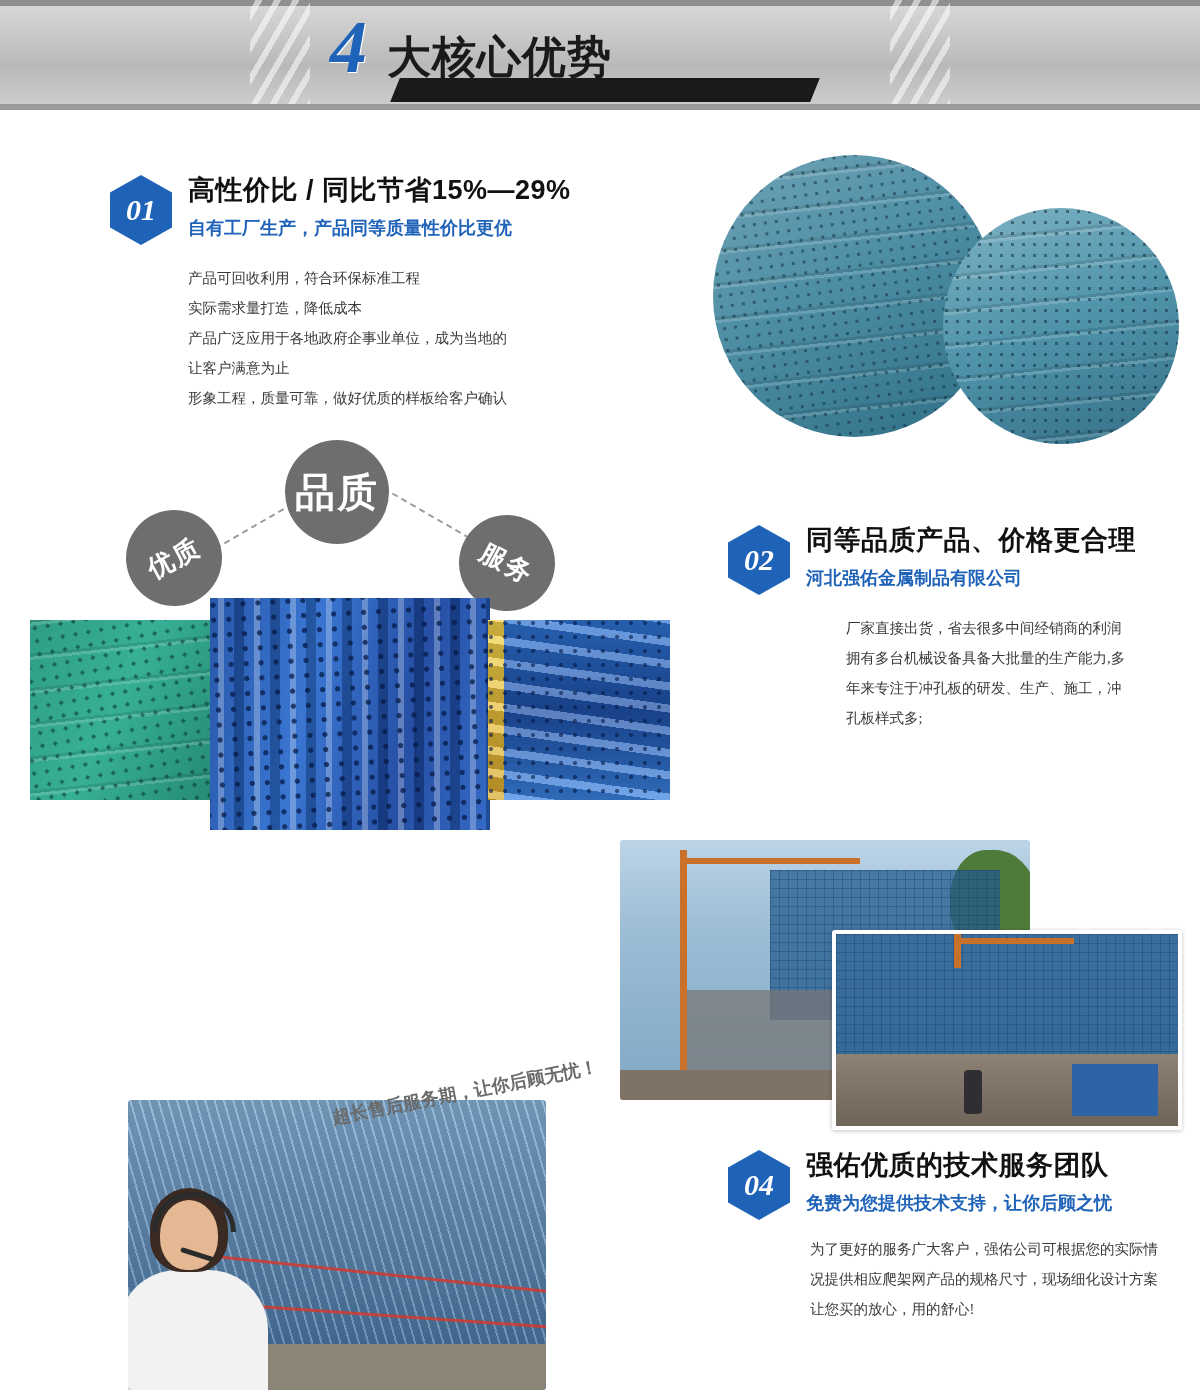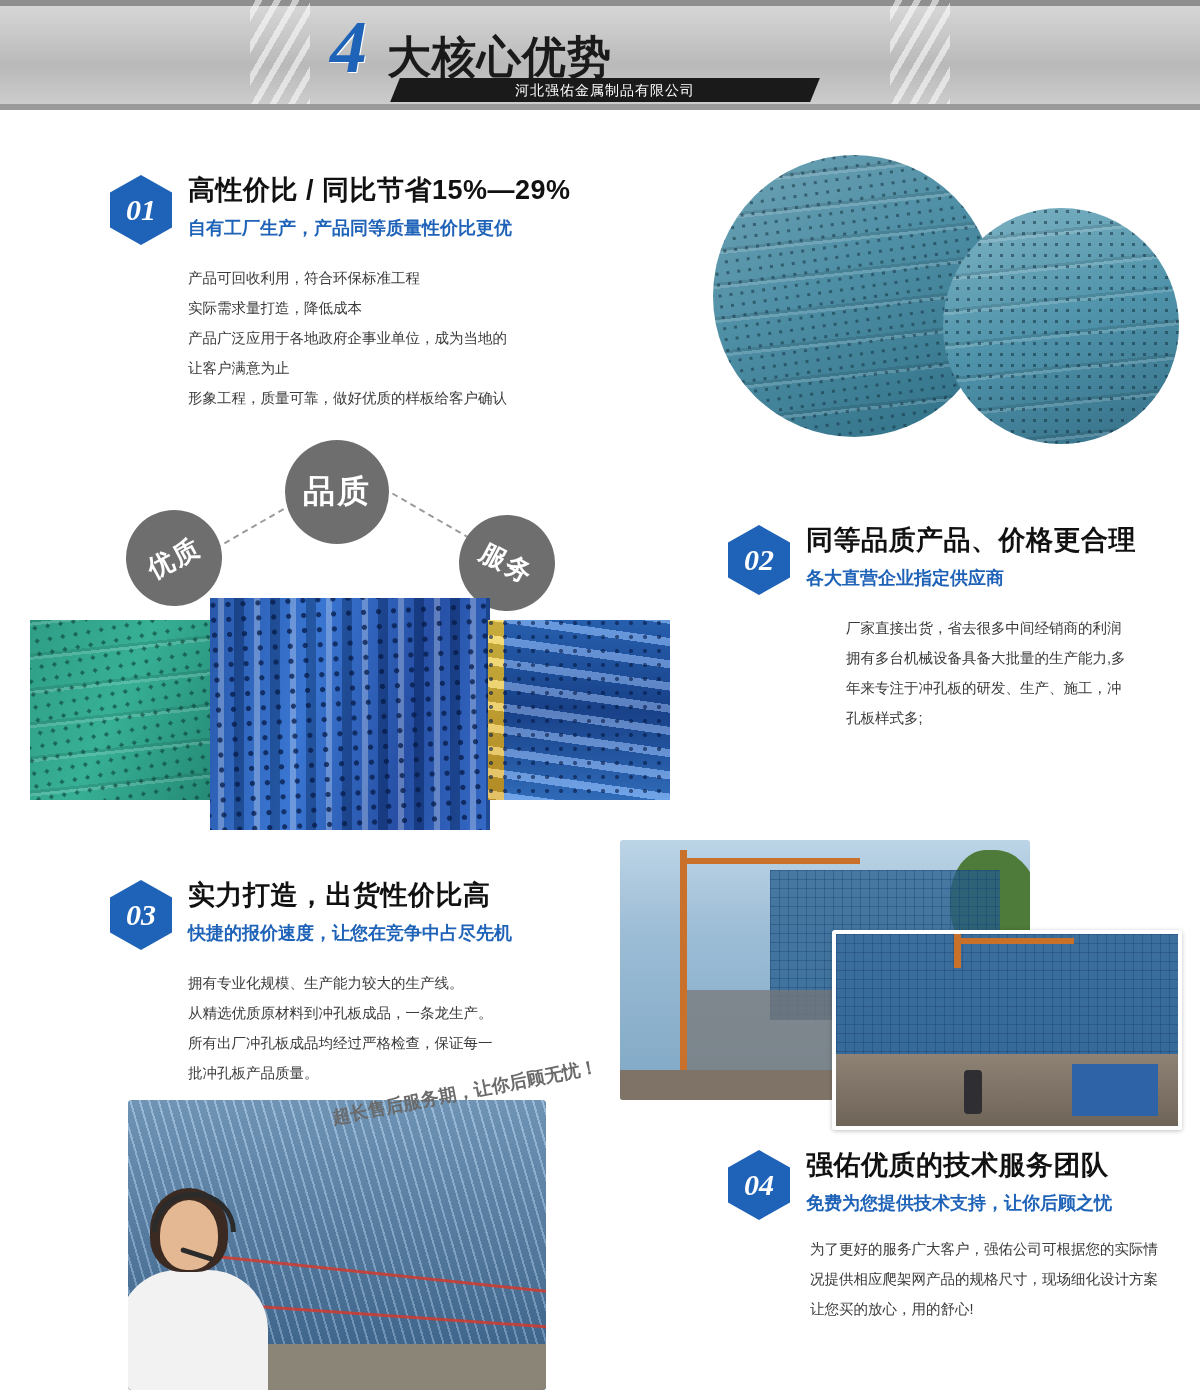--- a/index.html
+++ b/index.html
@@ -71,21 +71,21 @@
   .blk-texts { margin-left: 16px; }
   .blk-title {
     font-size: 27px; font-weight: bold; color: #111; letter-spacing: 0.5px;
     line-height: 1.15;
   }
   .blk-subtitle {
     font-size: 18px; font-weight: bold; color: #1f63b8; margin-top: 10px;
   }
   .blk-body { margin-top: 18px; }
   .blk-line {
-    font-size: 14.5px; color: #3a3a3a; line-height: 30px;
+    font-size: 14.5px; color: #3a3a3a; line-height: 30px; font-family: Liberation Serif, serif;
   }
 
   
   .img { position: absolute; overflow: hidden; }
 
   
   .circ { border-radius: 50%; overflow: hidden; position: absolute; }
   .circ-a { left: 713px; top: 155px; width: 282px; height: 282px;
             background: linear-gradient(150deg, #6fa3b5 0%, #4d8ea5 45%, #2f6f86 100%); }
   .circ-b { left: 943px; top: 208px; width: 236px; height: 236px;
@@ -143,21 +143,21 @@
   .yellowbar { position:absolute; left:0; top:0; width:16px; height:100%;
                background:linear-gradient(180deg,#f2d24a,#d9a92c); }
 
   
   .qcircle {
     position: absolute; border-radius: 50%;
     background: #6e6e6e;
     display: flex; align-items: center; justify-content: center;
     color: #fff; font-weight: bold;
   }
-  .qc-main { width: 104px; height: 104px; font-size: 32px; letter-spacing: 2px; }
+  .qc-main { width: 104px; height: 104px; font-size: 40px; letter-spacing: 2px; }
   .qc-side { width: 96px; height: 96px; font-size: 26px; letter-spacing: 2px; }
   .qc-rot-l { transform: rotate(-28deg); }
   .qc-rot-r { transform: rotate(28deg); }
   .dashline {
     position: absolute; border-top: 2px dashed #9a9a9a; height: 0;
   }
 
   
   .ph-site1 {
     background: linear-gradient(180deg, #bcd4e6 0%, #9dbdd6 35%, #7ea7c4 100%);
@@ -224,21 +224,20 @@
 
   <div class="header">
     <div class="hdr-edge-top"></div>
     <div class="hdr-stripe-l"></div>
     <div class="hdr-stripe-r"></div>
     <div class="hdr-title">
       <span class="hdr-num">4</span>
       <span class="hdr-main">大核心优势</span>
     </div>
     <div class="hdr-ribbon"></div>
-    <div class="hdr-ribbon-text">河北强佑金属制品有限公司</div>
     <div class="hdr-edge-bot"></div>
   </div>
 
   <div class="block" style="left:110px; top:175px; width:560px;">
     <div class="blk-head">
       <div class="hex">01</div>
       <div class="blk-texts">
         <div class="blk-title">高性价比 / 同比节省15%—29%</div>
         <div class="blk-subtitle">自有工厂生产，产品同等质量性价比更优</div>
       </div>
@@ -290,46 +289,31 @@
     <div class="yellowbar"></div>
     <div class="wave"></div>
     <div class="perf"></div>
   </div>
 
   <div class="block" style="left:728px; top:525px; width:450px;">
     <div class="blk-head">
       <div class="hex">02</div>
       <div class="blk-texts">
         <div class="blk-title">同等品质产品、价格更合理</div>
-        <div class="blk-subtitle">各大直营企业指定供应商</div>
+        <div class="blk-subtitle">河北强佑金属制品有限公司</div>
       </div>
     </div>
     <div class="blk-body" style="margin-left:118px;">
       <div class="blk-line">厂家直接出货，省去很多中间经销商的利润</div>
       <div class="blk-line">拥有多台机械设备具备大批量的生产能力,多</div>
       <div class="blk-line">年来专注于冲孔板的研发、生产、施工，冲</div>
       <div class="blk-line">孔板样式多;</div>
     </div>
   </div>
 
-  <div class="block" style="left:110px; top:880px; width:560px;">
-    <div class="blk-head">
-      <div class="hex">03</div>
-      <div class="blk-texts">
-        <div class="blk-title">实力打造，出货性价比高</div>
-        <div class="blk-subtitle">快捷的报价速度，让您在竞争中占尽先机</div>
-      </div>
-    </div>
-    <div class="blk-body" style="margin-left:78px;">
-      <div class="blk-line">拥有专业化规模、生产能力较大的生产线。</div>
-      <div class="blk-line">从精选优质原材料到冲孔板成品，一条龙生产。</div>
-      <div class="blk-line">所有出厂冲孔板成品均经过严格检查，保证每一</div>
-      <div class="blk-line">批冲孔板产品质量。</div>
-    </div>
-  </div>
 
   <div class="img ph-site1" style="left:620px; top:840px; width:410px; height:260px; border-radius:3px;">
     <div class="greenery" style="left:330px; top:10px; width:90px; height:120px;"></div>
     <div class="bldg" style="left:150px; top:30px; width:230px; height:150px; background:rgba(36,92,140,0.75);">
       <div class="mesh"></div>
     </div>
     <div class="bldg" style="left:60px; top:150px; width:330px; height:80px; background:rgba(120,120,120,0.75);"></div>
     <div class="crane-mast" style="left:60px; top:10px; height:230px;"></div>
     <div class="crane-jib" style="left:60px; top:18px; width:180px;"></div>
     <div class="ground" style="height:30px; background:#7e7366;"></div>

